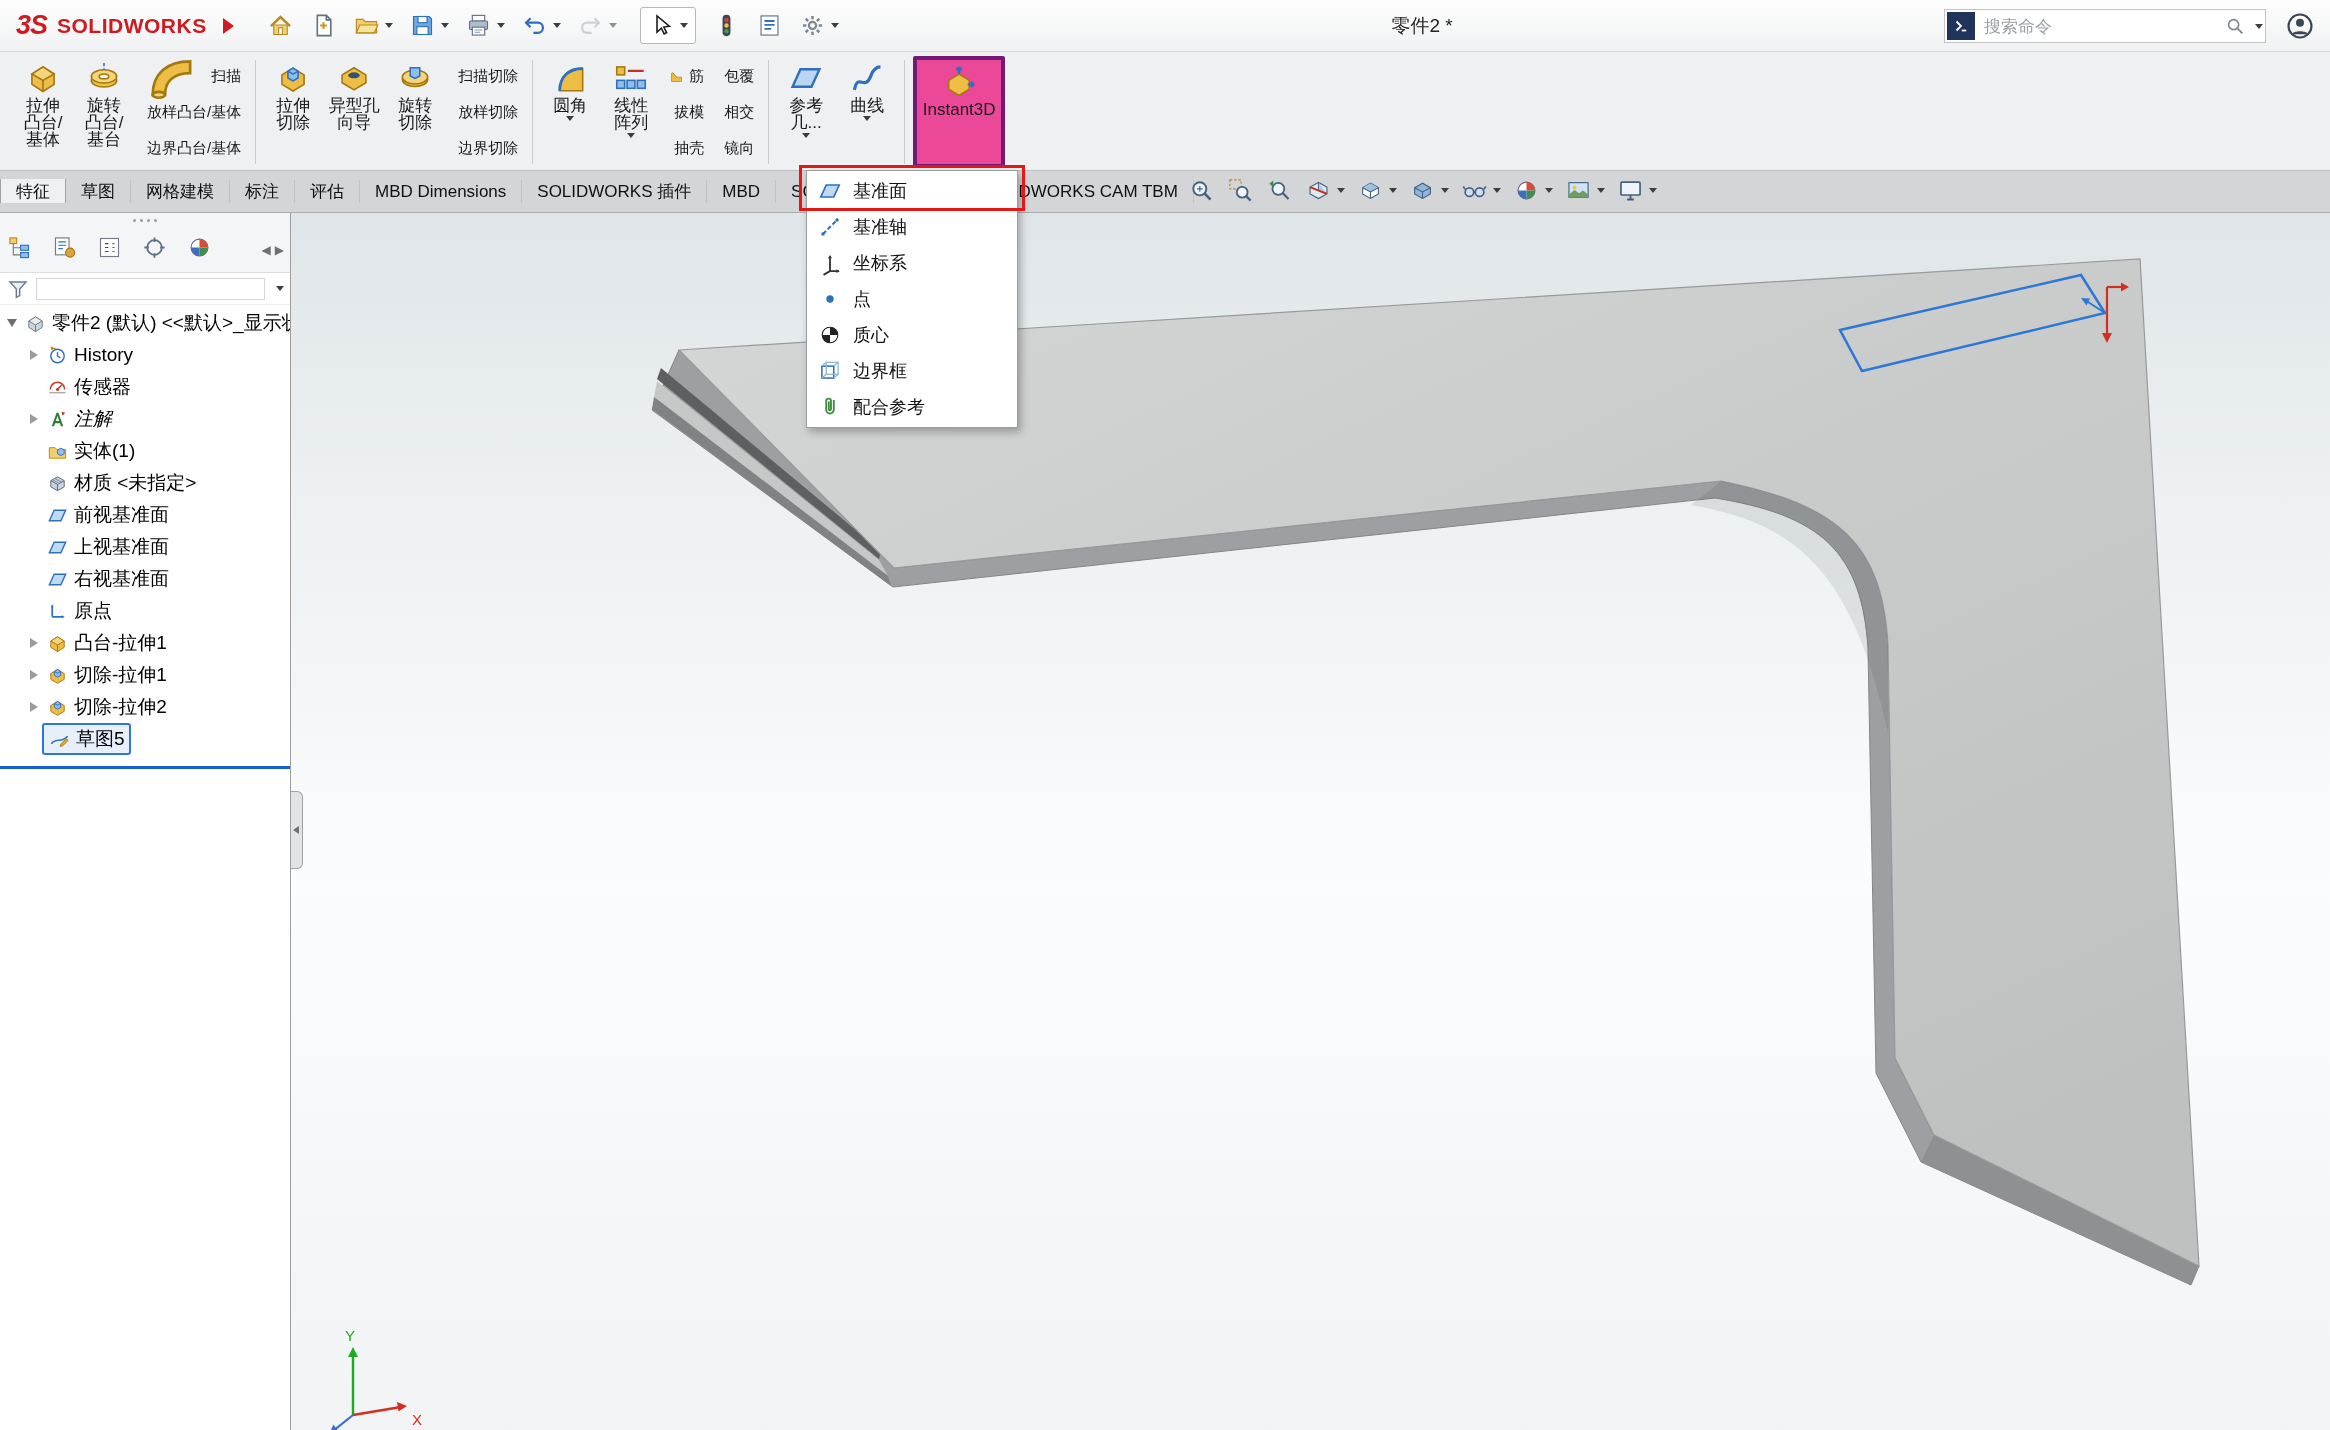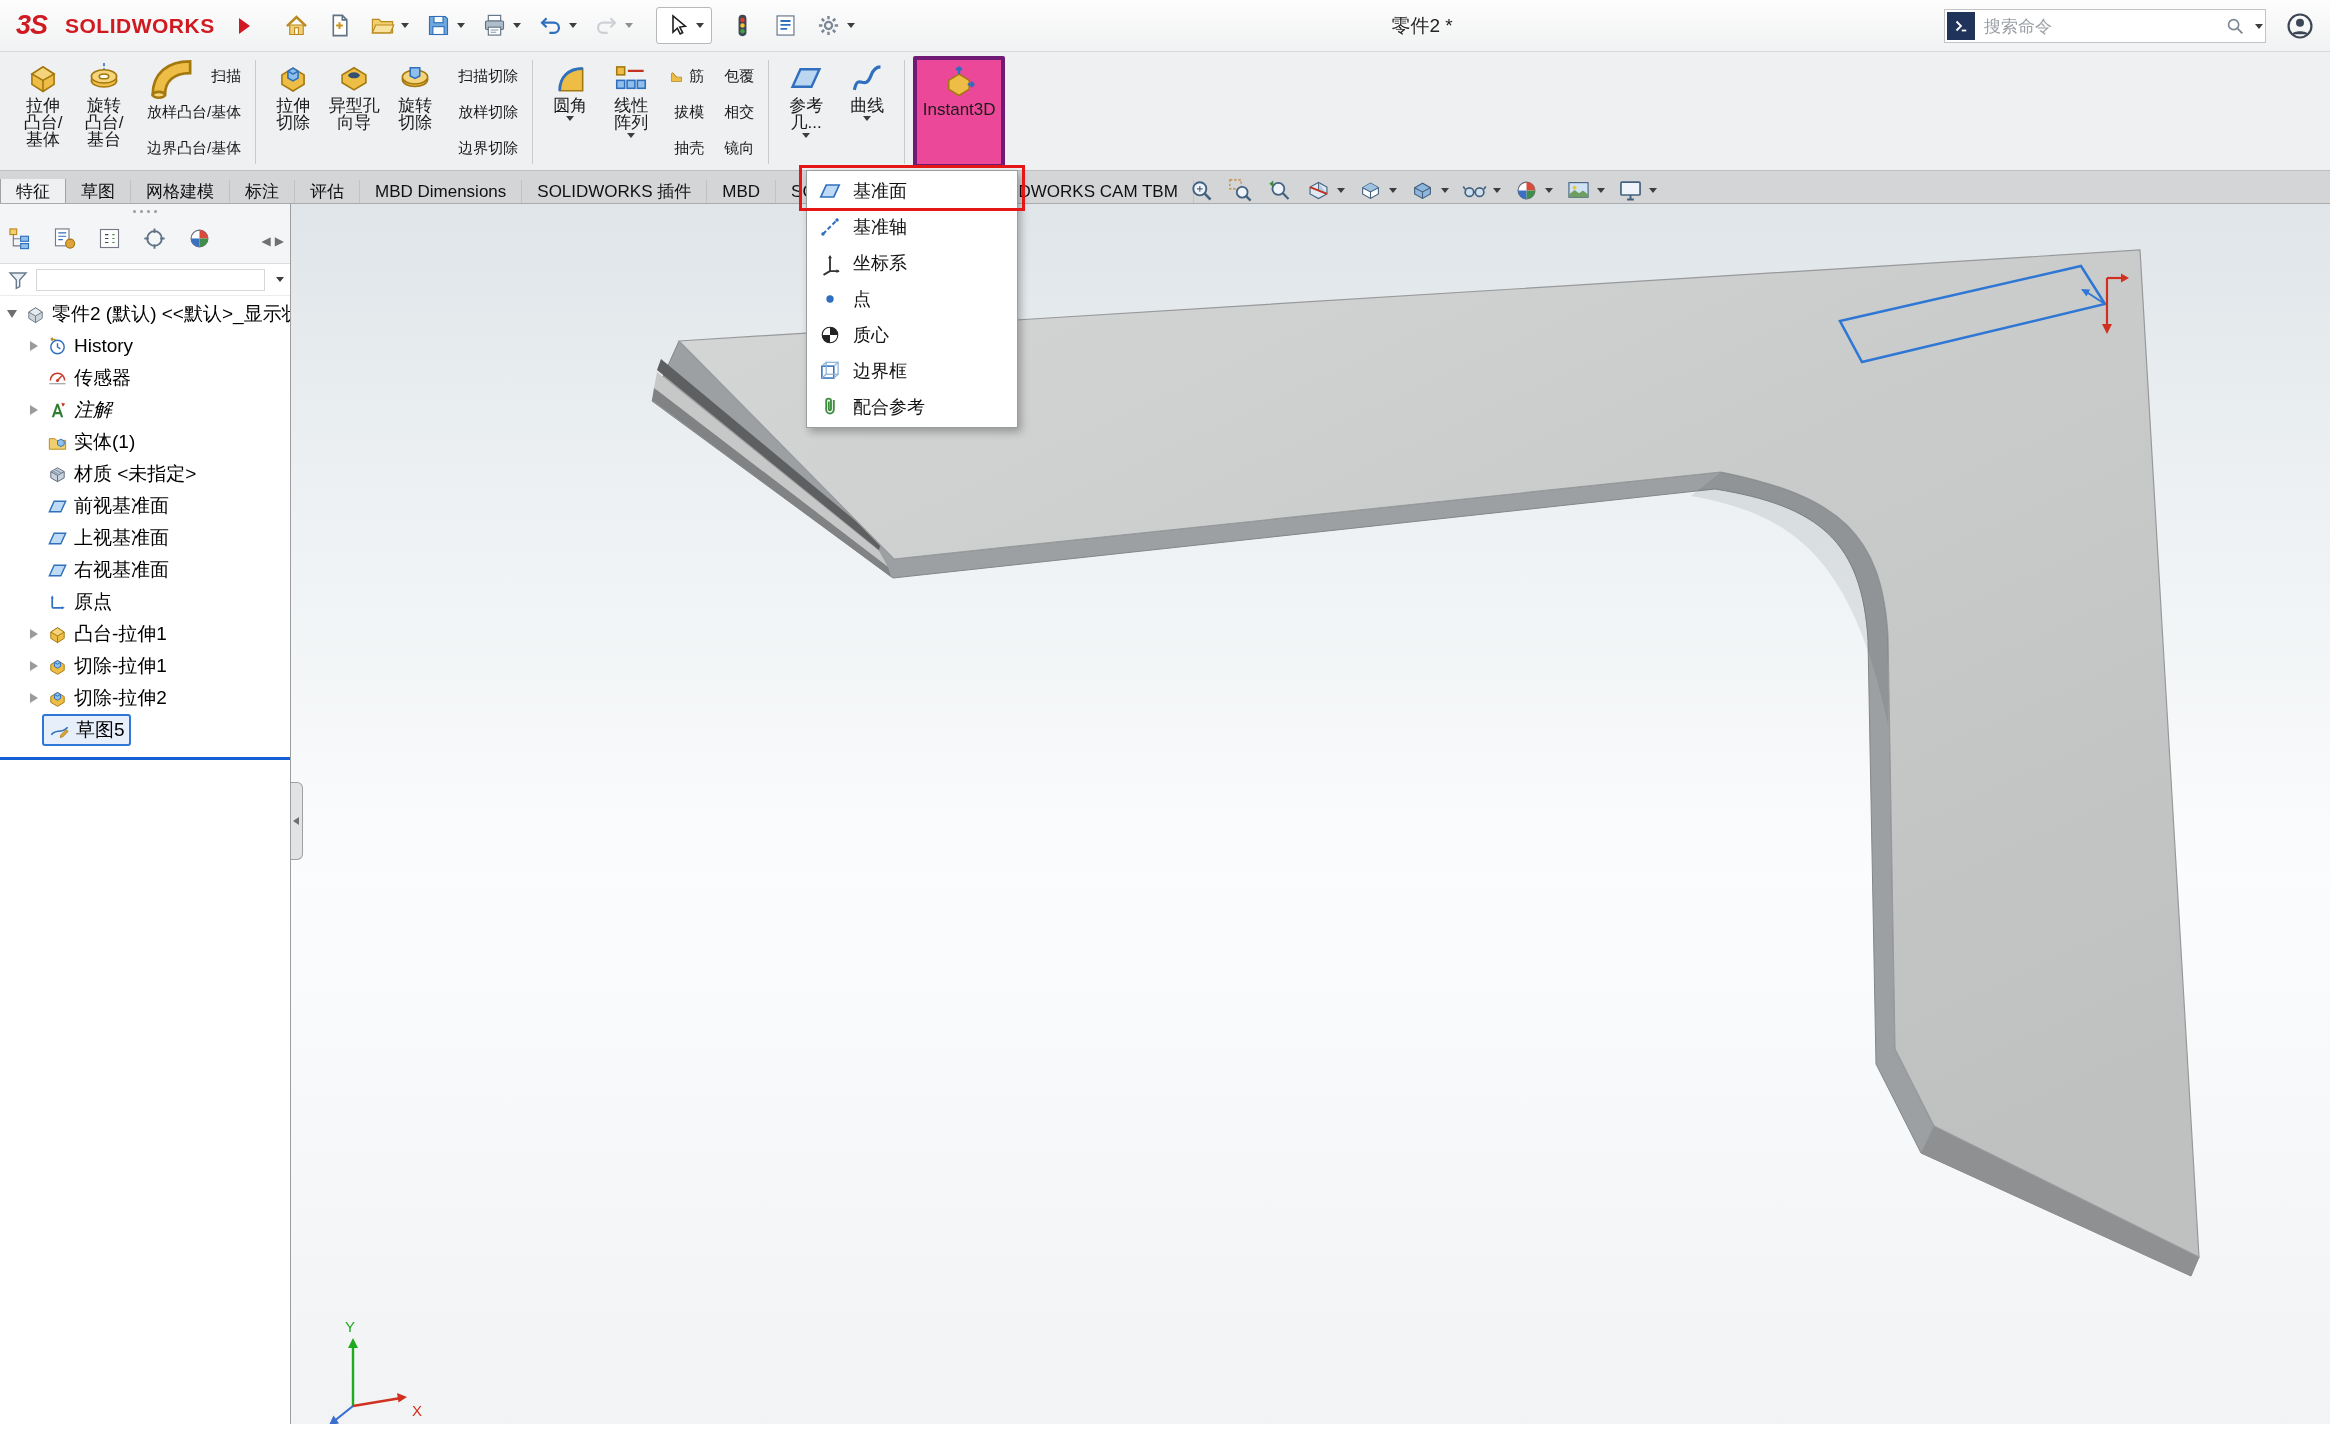--- a/index.html
+++ b/index.html
@@ -2,21 +2,21 @@
 <html style="--sel: #2e77d4; --rollback: #1560d4; --annored: #e51616;"><head>
 <meta charset="utf-8">
 <style>
   *{margin:0;padding:0;box-sizing:border-box;font-family:"Liberation Sans","DejaVu Sans",sans-serif;}
   html,body{width:2330px;height:1430px;overflow:hidden;background:#fff;}
   body{position:relative;font-size:16px;color:#1b1b1b;}
 
   
   #titlebar{height:52px;background:linear-gradient(#fdfdfd,#f1f2f3);border-bottom:1px solid #d7d8d9;
     display:flex;align-items:center;position:relative;padding-left:16px;}
-  .logo{display:flex;align-items:center;gap:18px;margin-right:26px;}
+  .logo{display:flex;align-items:center;gap:10px;margin-right:26px;}
   .logo-3s{color:#d01a21;font-weight:bold;font-style:italic;font-size:27px;letter-spacing:-1px;}
   .logo-text{color:#d01a21;font-weight:bold;font-size:21px;letter-spacing:.5px;}
   .logo-play{width:0;height:0;border-top:8px solid transparent;border-bottom:8px solid transparent;
     border-left:11px solid #d01a21;margin-left:6px;}
   .tb-tools{display:flex;align-items:center;gap:2px;}
   .tb-btn{display:flex;align-items:center;padding:4px 7px;border-radius:3px;}
   .tb-btn svg{width:27px;height:27px;}
   .tb-btn.boxed{border:1px solid #b7b8b9;background:#fff;margin-left:14px;margin-right:8px;}
   .tb-btn.disabled{opacity:.55;}
   .caret{display:inline-block;width:0;height:0;border-left:4px solid transparent;border-right:4px solid transparent;
@@ -39,21 +39,21 @@
   .bigbtn{width:58px;display:flex;flex-direction:column;align-items:center;padding-top:3px;cursor:default;border-radius:2px;}
   .bigbtn .ic{width:40px;height:38px;flex:none;}
   .bigbtn .bl{font-size:17px;line-height:17px;color:#1a1a1a;white-space:nowrap;}
   .bigbtn .caret{margin:2px 0 0 0;}
   .bigbtn.pressed{background:#ec4899;border:4px solid #701a75;width:92px;}
   .smallcol{display:flex;flex-direction:column;justify-content:center;gap:2px;}
   .smallbtn{display:flex;align-items:center;height:34px;padding:0 6px;gap:5px;border-radius:2px;}
   .smallbtn .sl{font-size:15px;color:#1a1a1a;white-space:nowrap;}
 
   
-  #tabrow{height:33px;background:#d3d5d6;display:flex;align-items:flex-end;position:relative;border-bottom:1px solid #a9abac;}
+  #tabrow{height:42px;background:#d3d5d6;display:flex;align-items:center;position:relative;border-bottom:1px solid #a9abac;}
   .tab{display:flex;align-items:center;padding:0 15px;font-size:17px;color:#111;border-right:1px solid #c0c2c3;white-space:nowrap;}
   .tab.active{background:#eef0f1;border-left:1px solid #9fa1a2;border-right:1px solid #9fa1a2;margin-top:-1px;}
   #headsup{position:absolute;left:1184px;top:2px;height:34px;display:flex;align-items:center;gap:4px;}
   .hu-btn{display:flex;align-items:center;padding:2px 4px;border-radius:3px;}
   .hu-btn svg{width:27px;height:27px;}
 
   
   #main{display:flex;height:1220px;}
   #leftpanel{width:291px;background:#fff;border-right:1px solid #9c9d9e;display:flex;flex-direction:column;position:relative;}
   .panel-grip{height:14px;display:flex;align-items:center;justify-content:center;gap:4px;background:#f4f5f6;}

